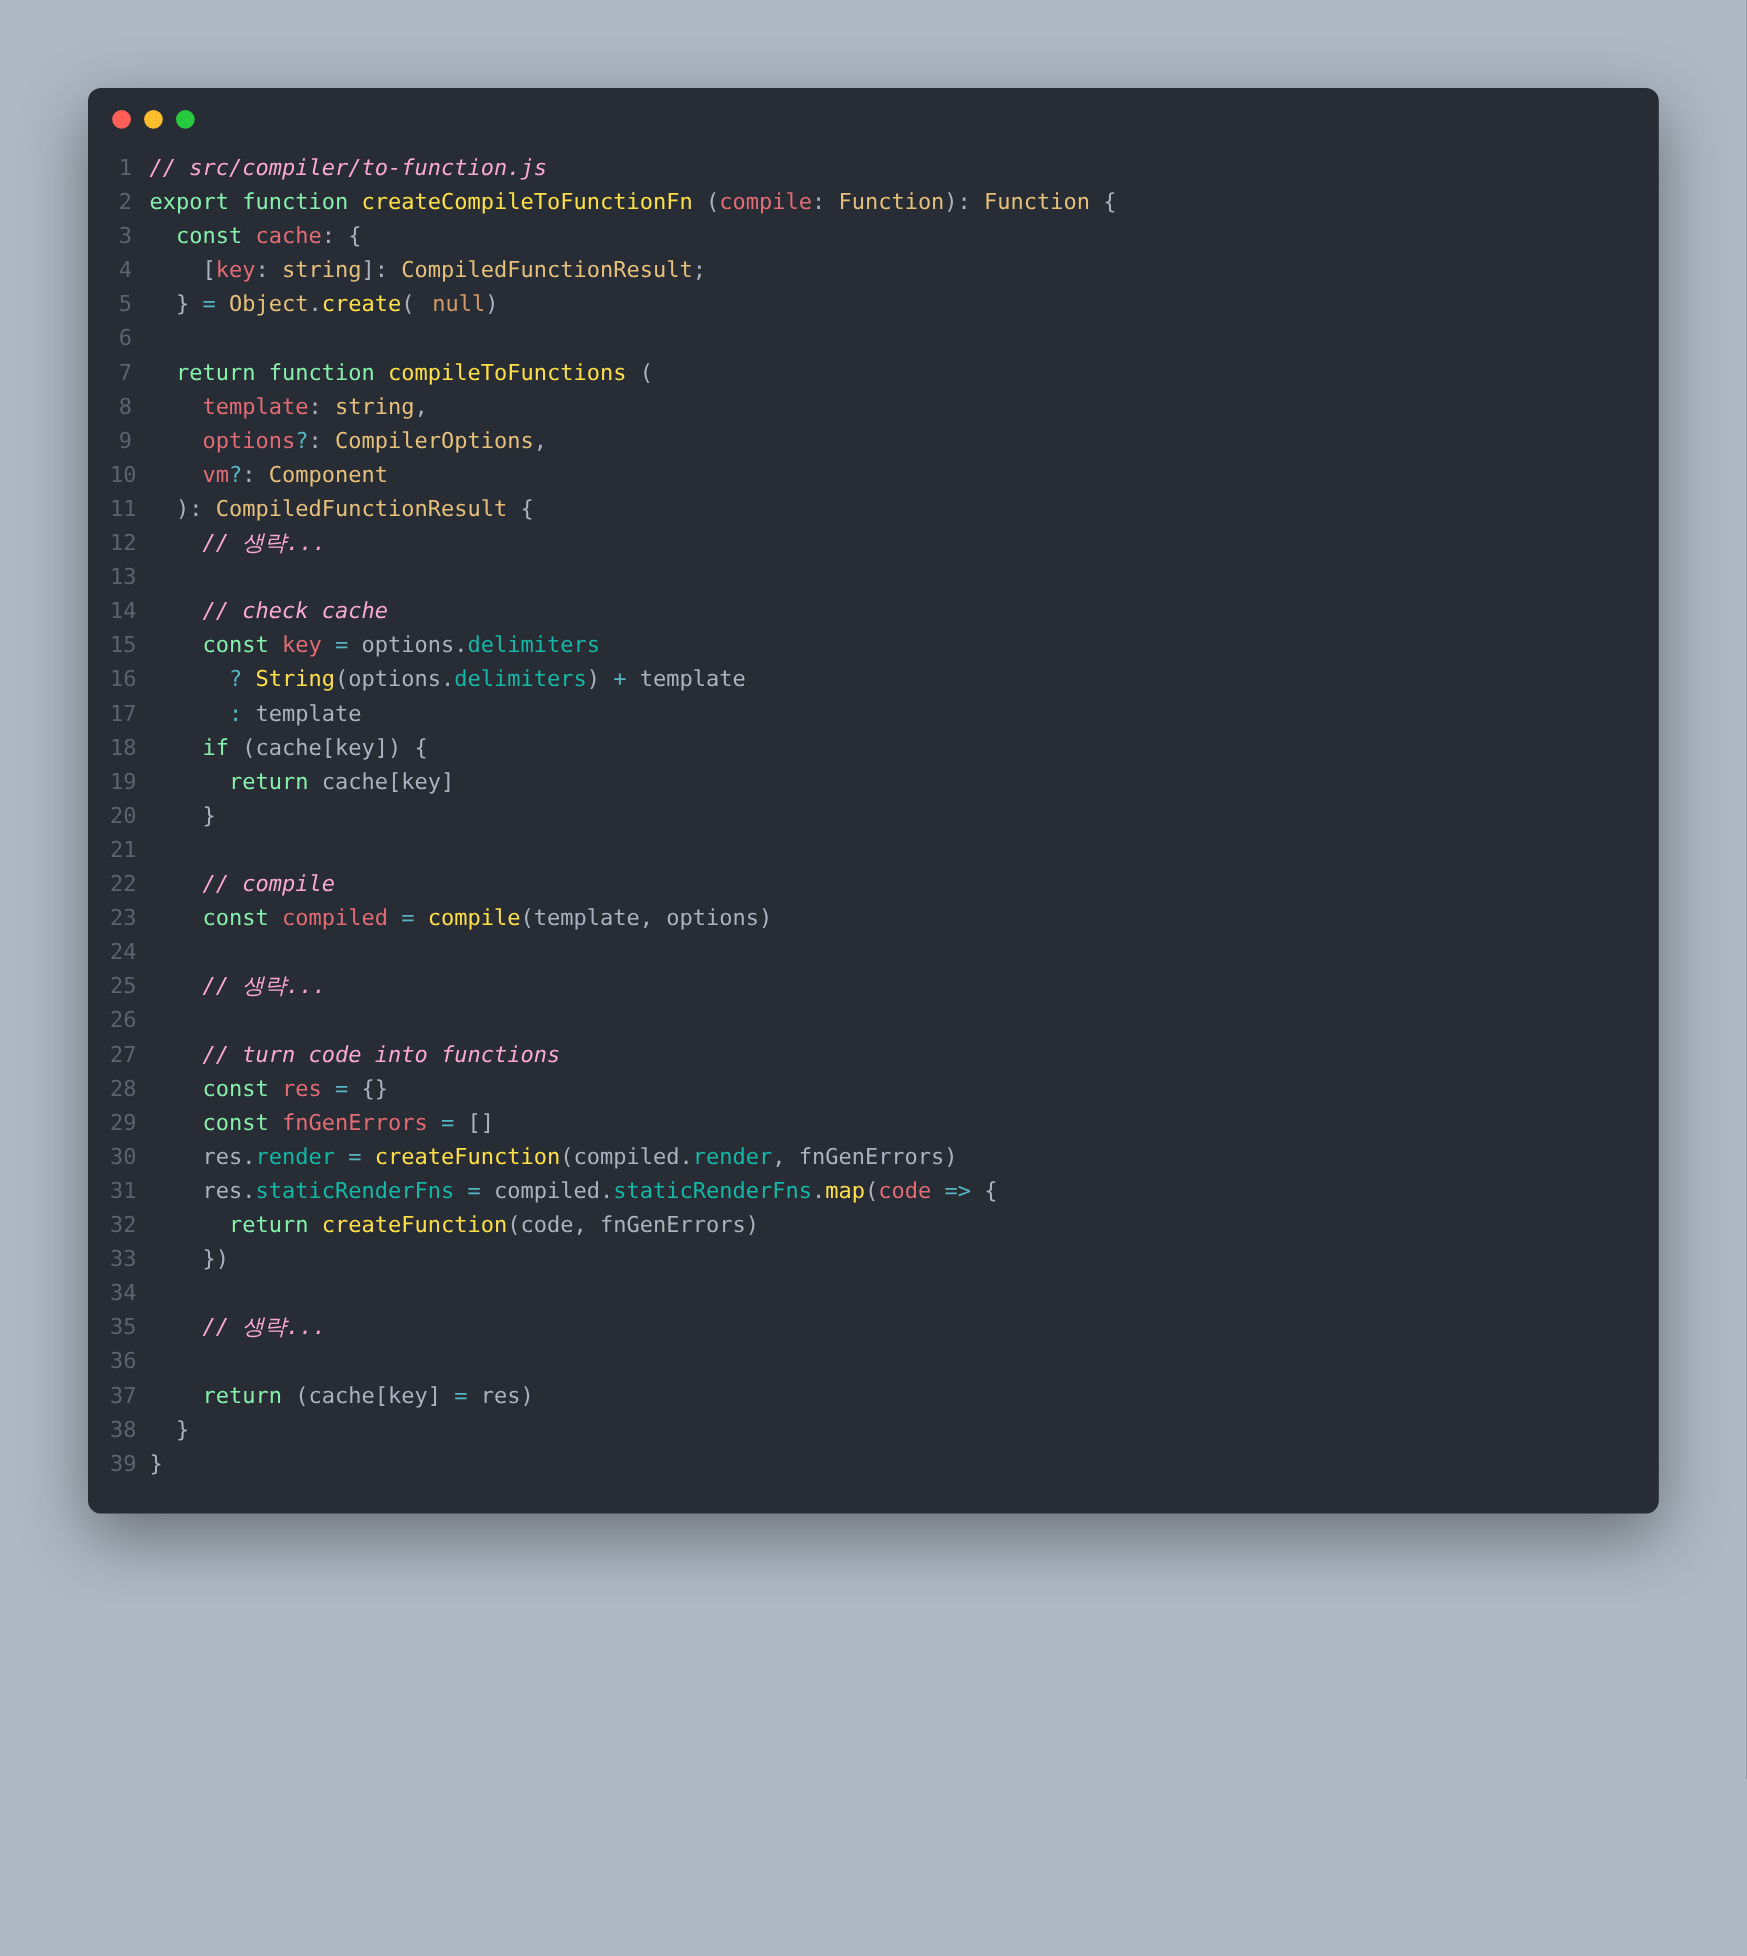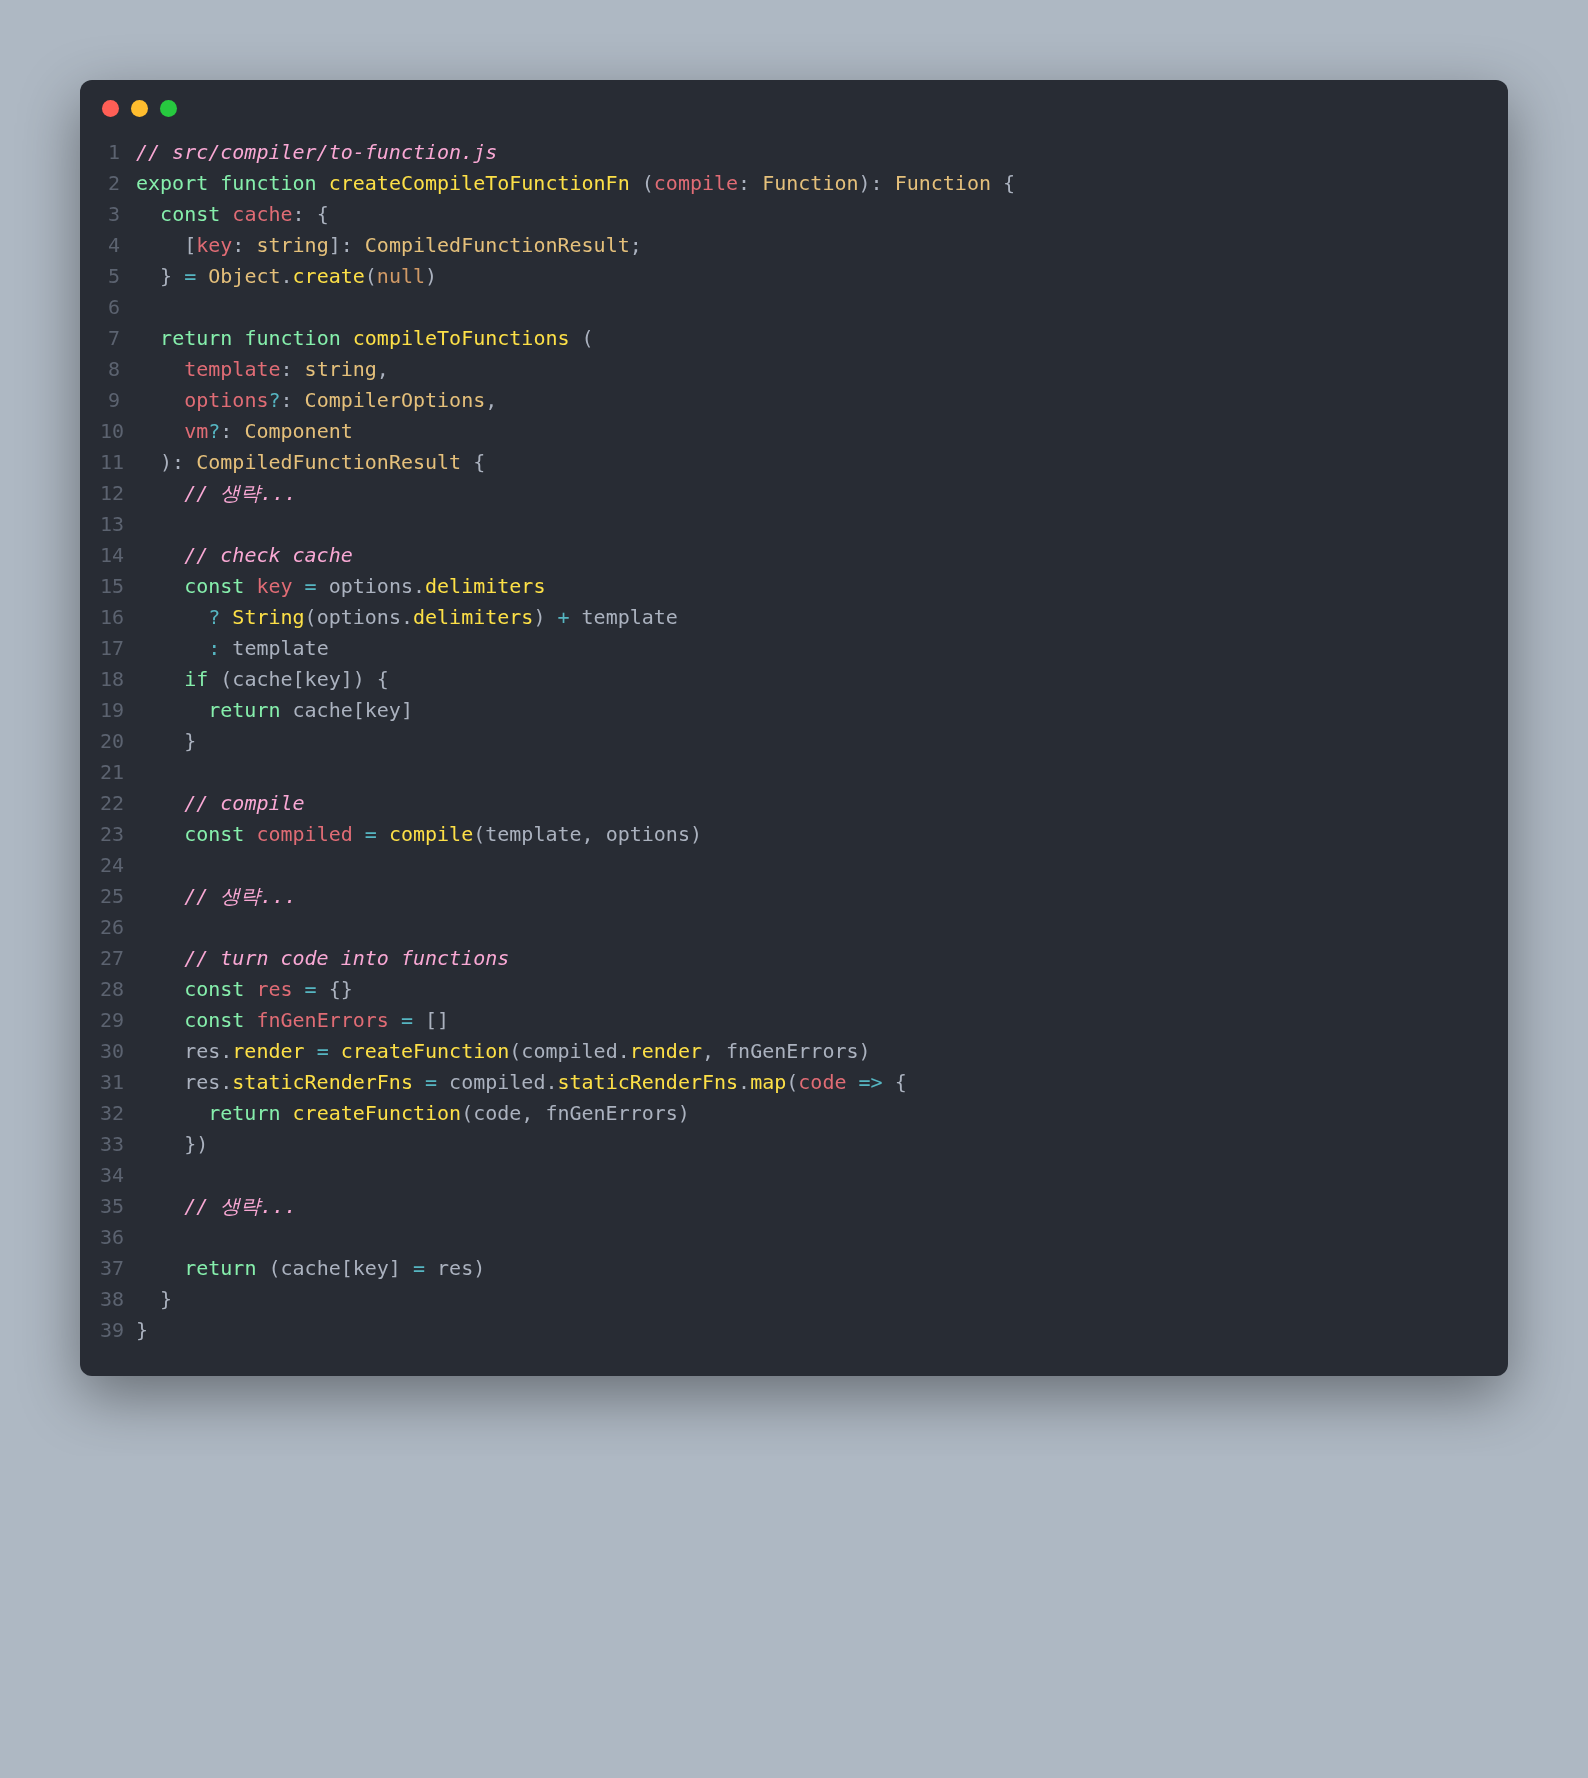--- a/index.html
+++ b/index.html
@@ -54,22 +54,22 @@
       flex: 1;
       white-space: pre;
     }
     
     .c  { color: #f9a8d4; font-style: italic; } 
     .k  { color: #86efac; } 
     .d  { color: #abb2bf; } 
     .fn { color: #fde047; } 
     .v  { color: #e06c75; } 
     .t  { color: #e5c07b; } 
-    .p  { color: #fde047; margin-top: 33px; } 
-    .nl { color: #d19a66; } 
+    .p  { color: #14b8a6; margin-top: 33px; } 
+    .nl { color: #d19a66; margin-left: 16px; } 
     .op { color: #56b6c2; } 
   </style>
 </head>
 <body>
 
 <div class="editor-window">
   <div class="titlebar">
     <div class="traffic-light red"></div>
     <div class="traffic-light yellow"></div>
     <div class="traffic-light green"></div>

